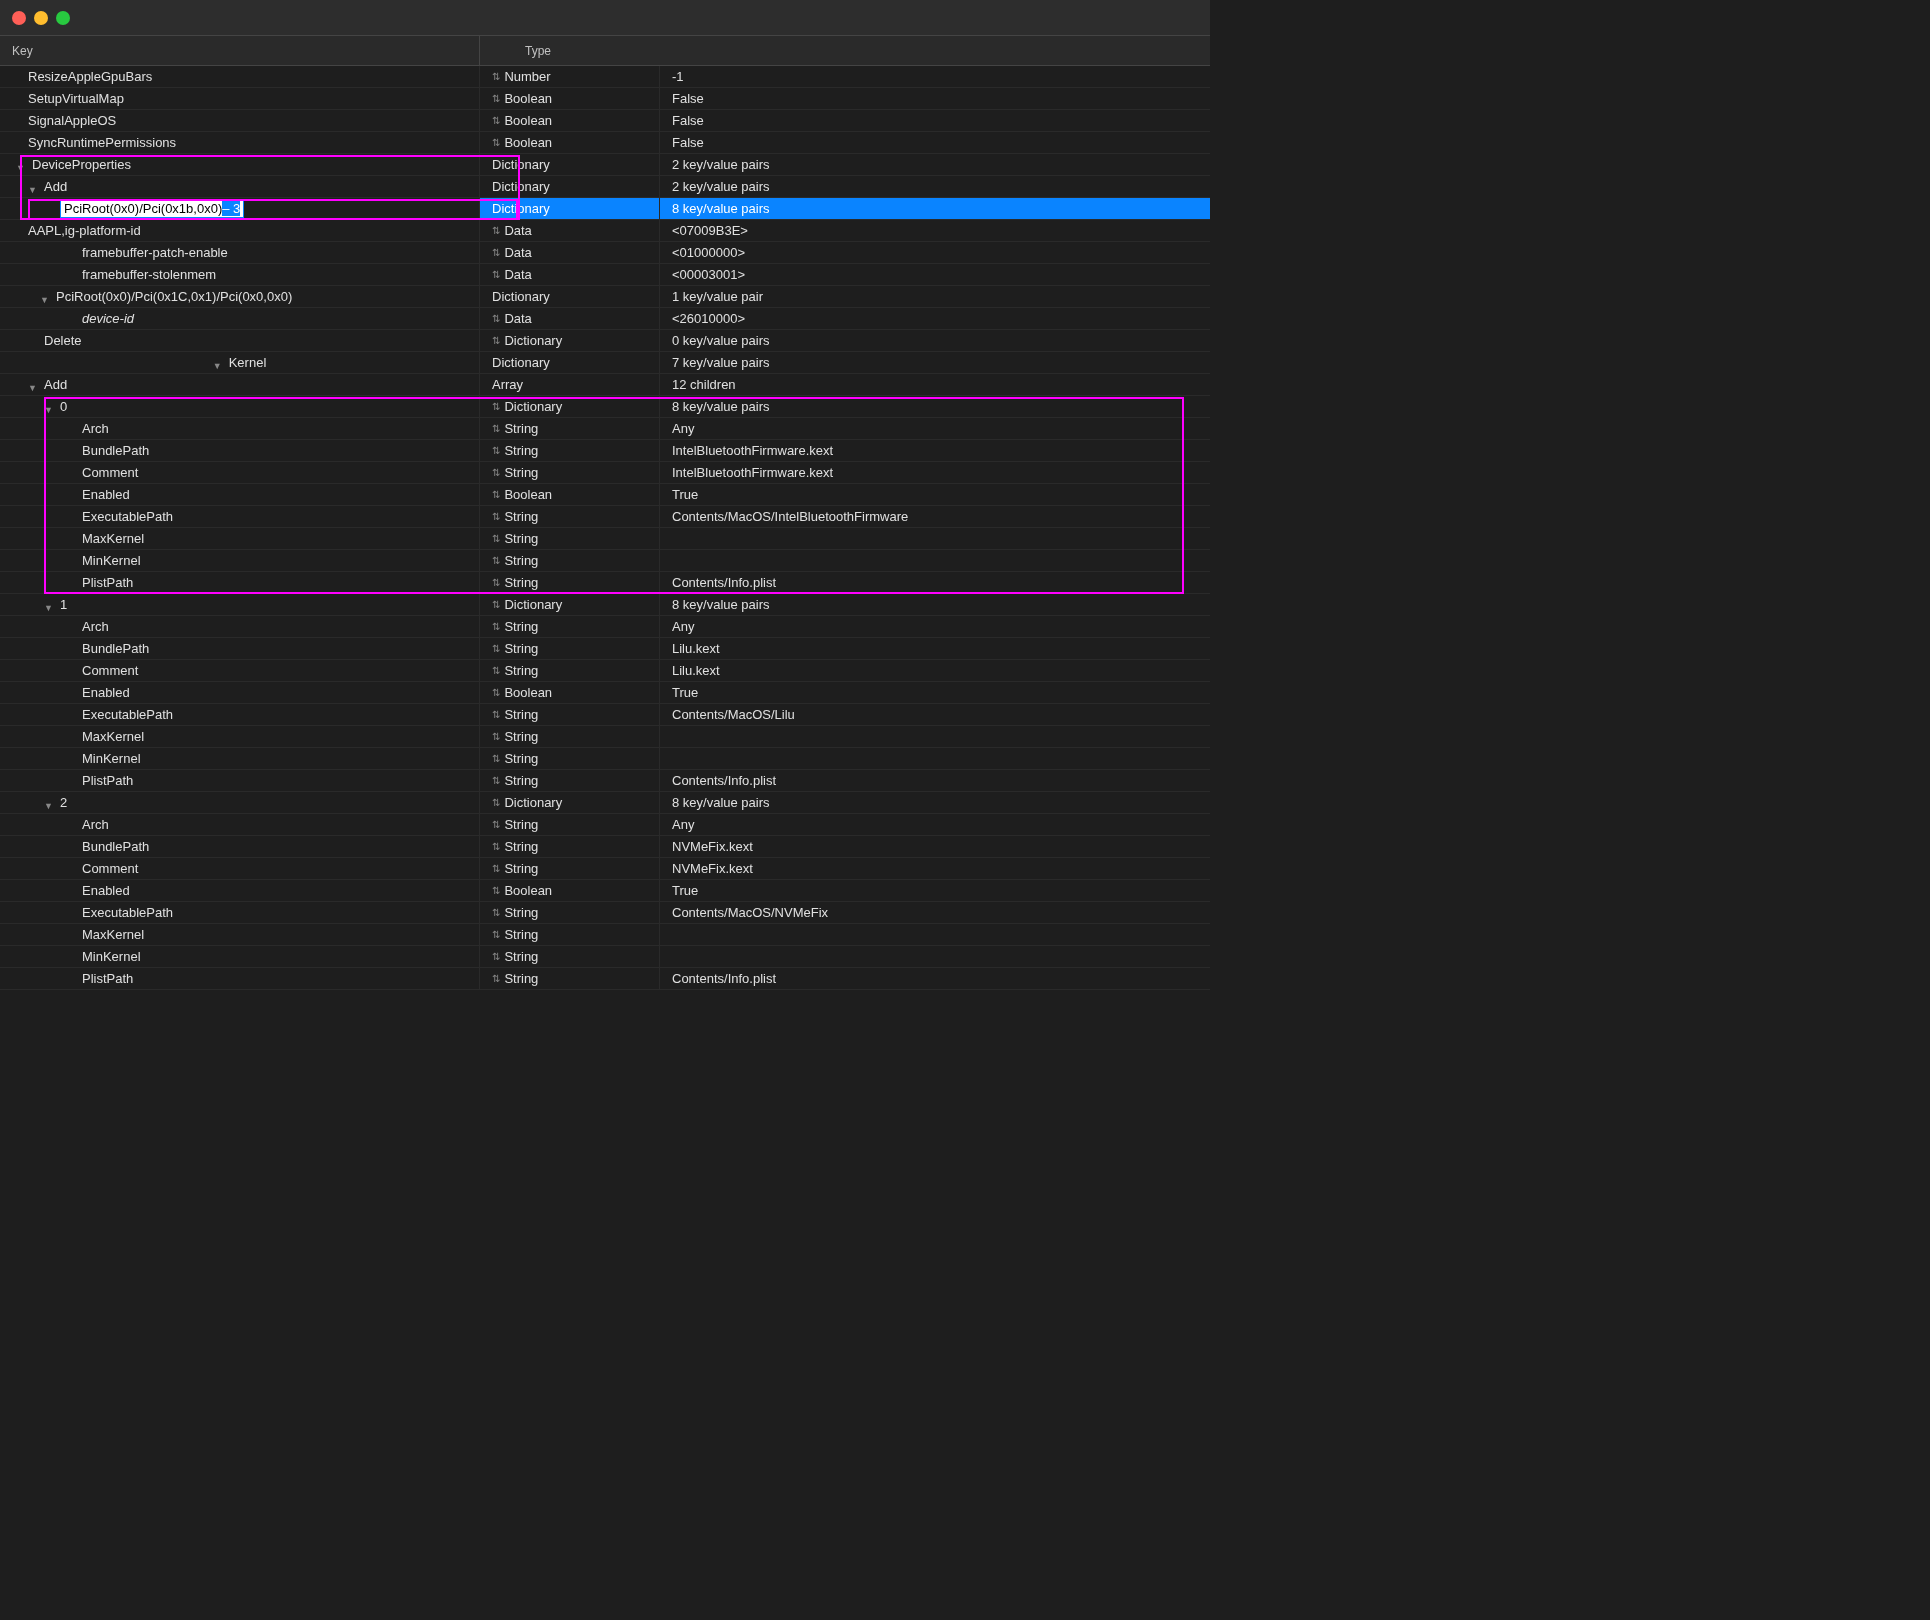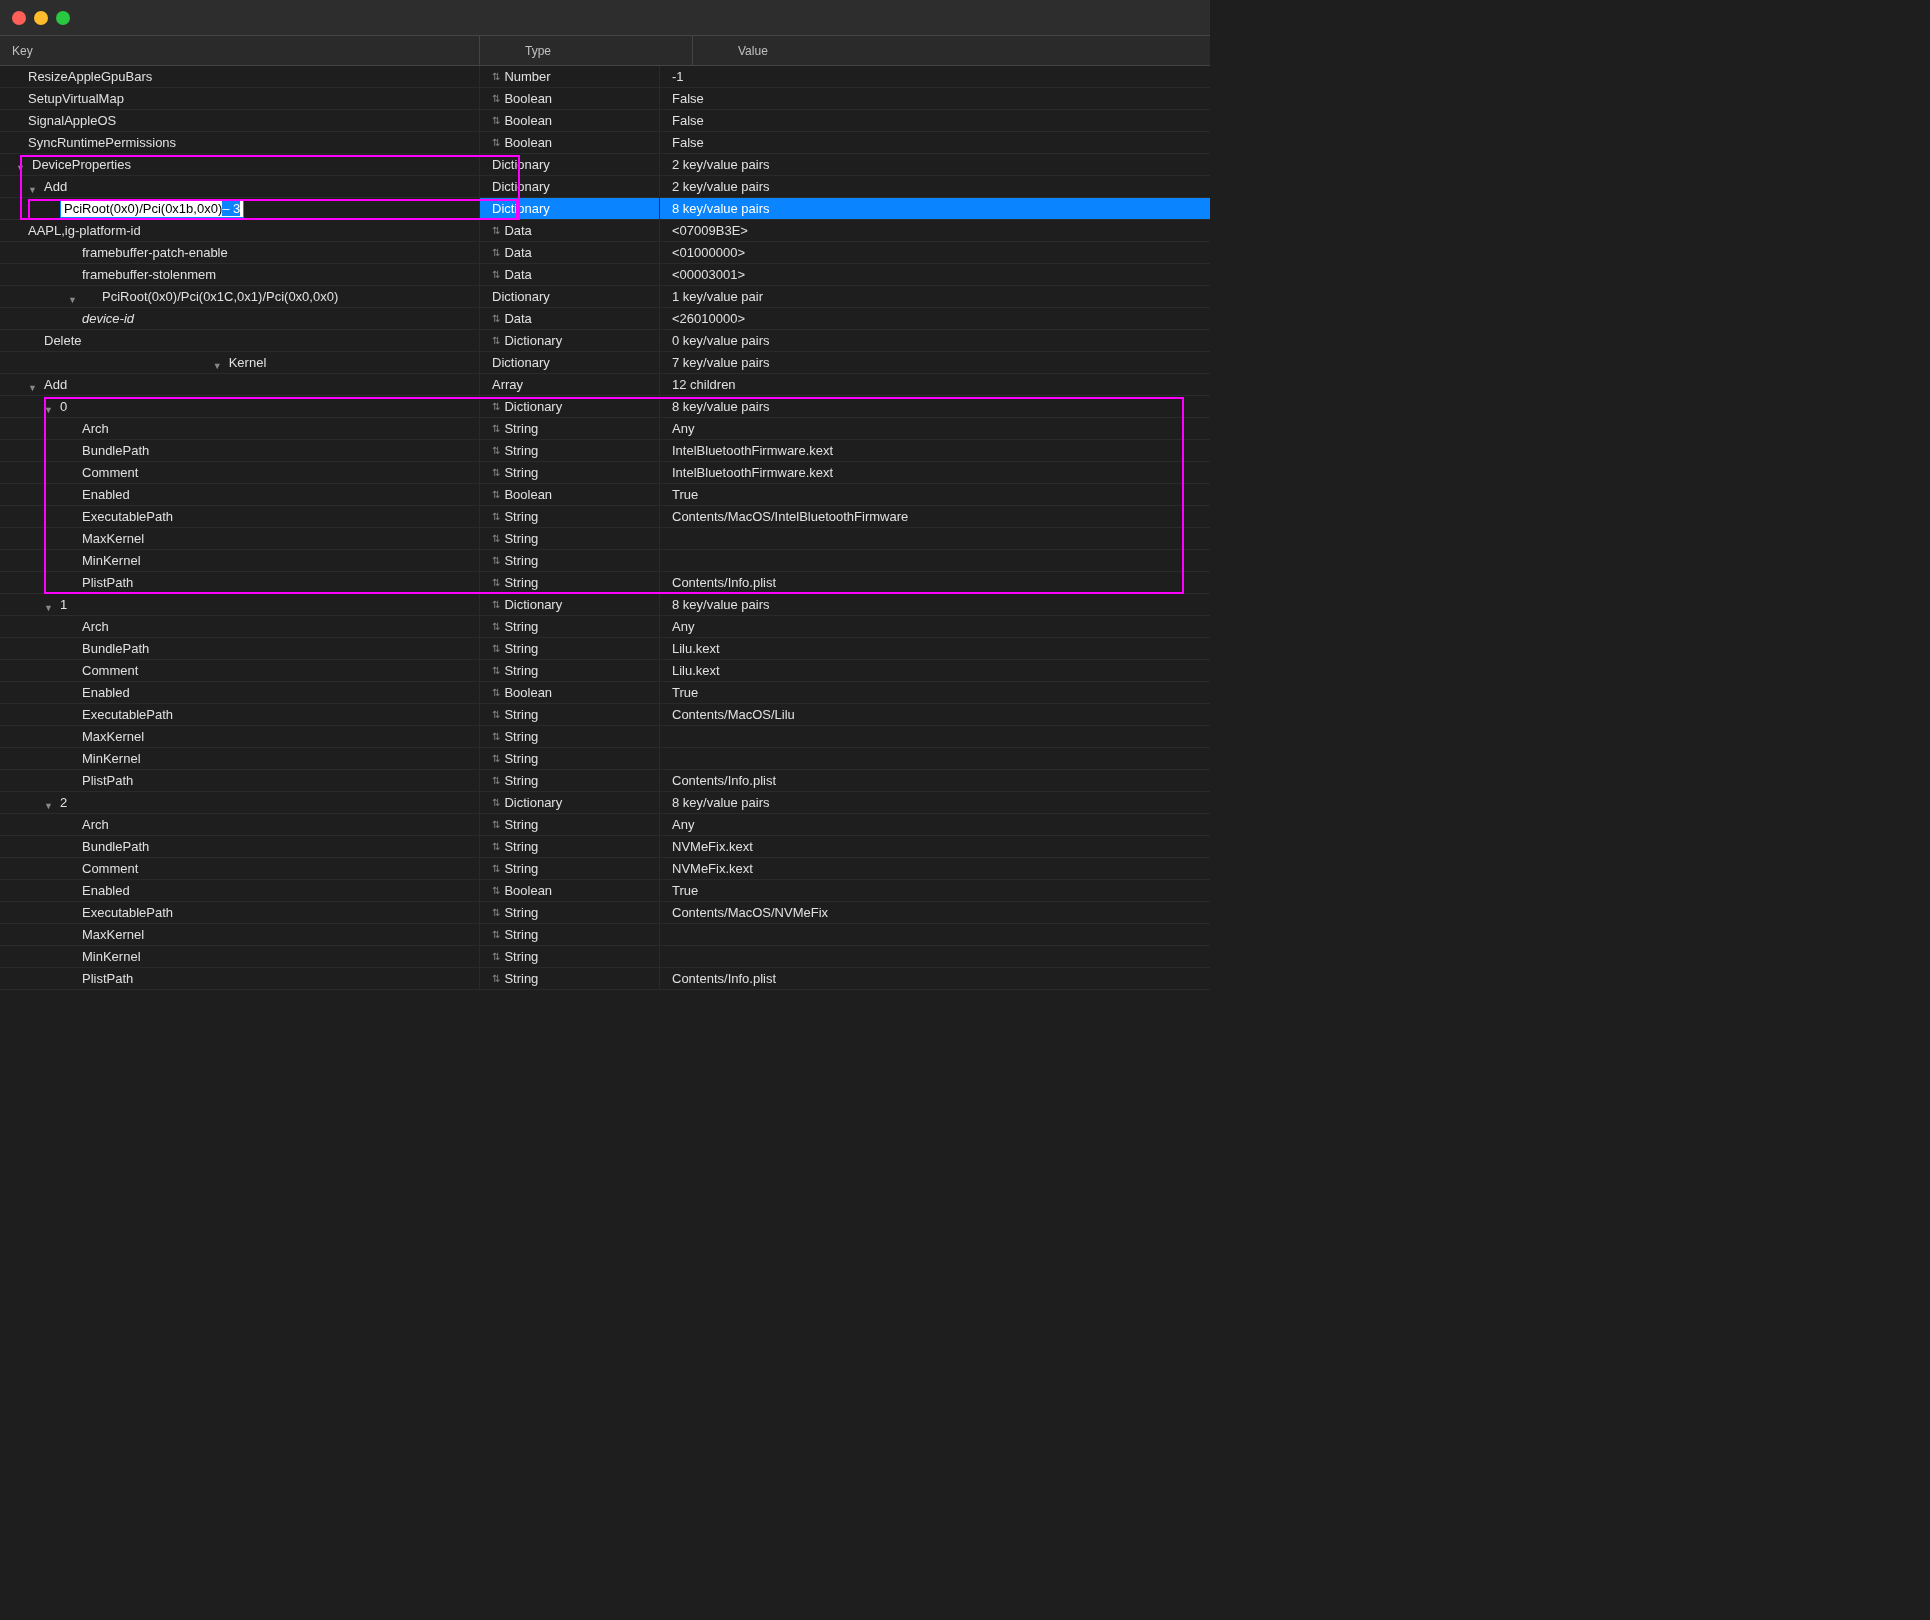--- a/index.html
+++ b/index.html
@@ -122,21 +122,20 @@
     <div class="wc close"></div>
     <div class="wc minimize"></div>
     <div class="wc maximize"></div>
   </div>
   <span class="title-text"></span>
 </div>
 
 <div class="table-header">
   <div class="th">Key</div>
   <div class="th">Type</div>
-  <div class="th">Value</div>
 </div>
 
 <div class="container">
   <div class="table-body" id="table-body">
   <div class="row">
         <div class="cell key-cell" style="">
           <span class="triangle empty"></span>
           <span>ResizeAppleGpuBars</span>
         </div>
         <div class="cell">
@@ -255,21 +254,21 @@
         </div>
         <div class="cell">
           <span class="sort-icon">⇅ </span>
           <span>Data</span>
         </div>
         <div class="cell">
           <span>&lt;00003001&gt;</span>
         </div>
       </div>
       <div class="row">
-        <div class="cell key-cell" style="padding-left: 68px; gap: 18px;">
+        <div class="cell key-cell" style="padding-left: 40px;">
           <span class="triangle open"></span>
           <span>PciRoot(0x0)/Pci(0x1C,0x1)/Pci(0x0,0x0)</span>
         </div>
         <div class="cell">
           <span>Dictionary</span>
         </div>
         <div class="cell">
           <span>1 key/value pair</span>
         </div>
       </div>

